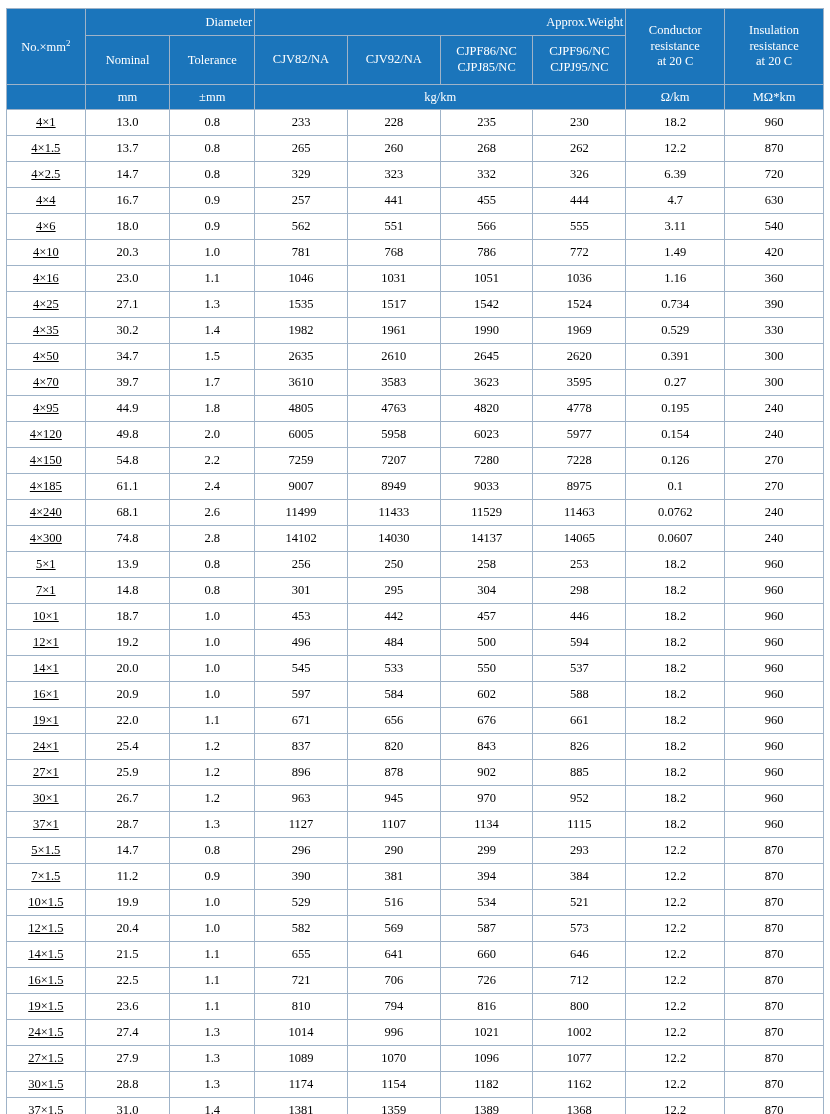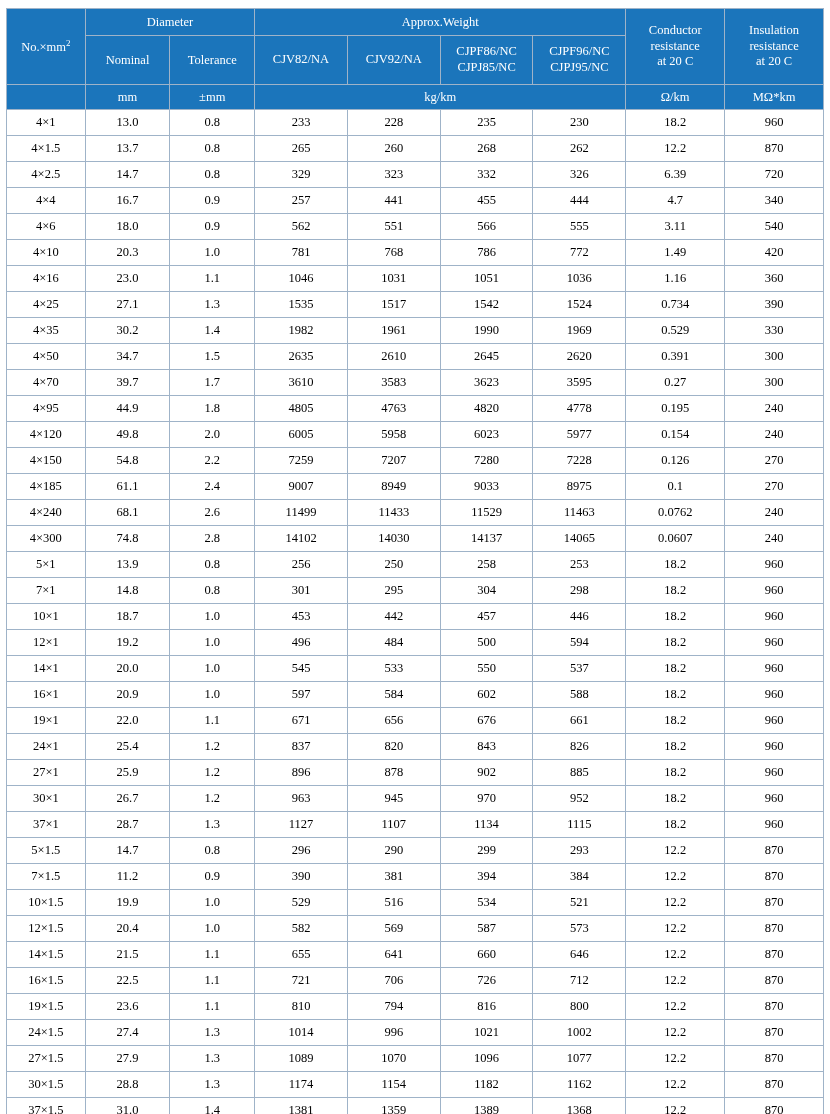--- a/index.html
+++ b/index.html
@@ -39,37 +39,39 @@
   }
   thead th.unit-row {
     background: #1b75bb;
     color: #ffffff;
     font-size: 12.5px;
     height: 20px;
     margin-top: 38px;
   }
   thead th.grp {
     height: 22px;
+    text-align: right;
   }
   thead th.sub {
     height: 44px;
   }
   thead th.tall {
     height: 66px;
   }
   thead th.two-line {
     line-height: 1.25;
     margin-top: 34px;
   }
   tbody td {
     height: 21px;
     background: #ffffff;
   }
   tbody td.sizecol {
     font-size: 12.5px;
+    text-decoration: underline;
   }
   sup {
     font-size: 9px;
     vertical-align: super;
   }
   .col-size { width: 78px; }
   .col-nom { width: 84px; }
   .col-tol { width: 84px; }
   .col-w1 { width: 92px; }
   .col-w2 { width: 92px; }
@@ -177,21 +179,21 @@
         </tr>
         <tr>
           <td class="sizecol">4×4</td>
           <td>16.7</td>
           <td>0.9</td>
           <td>257</td>
           <td>441</td>
           <td>455</td>
           <td>444</td>
           <td>4.7</td>
-          <td>340</td>
+          <td>630</td>
         </tr>
         <tr>
           <td class="sizecol">4×6</td>
           <td>18.0</td>
           <td>0.9</td>
           <td>562</td>
           <td>551</td>
           <td>566</td>
           <td>555</td>
           <td>3.11</td>

